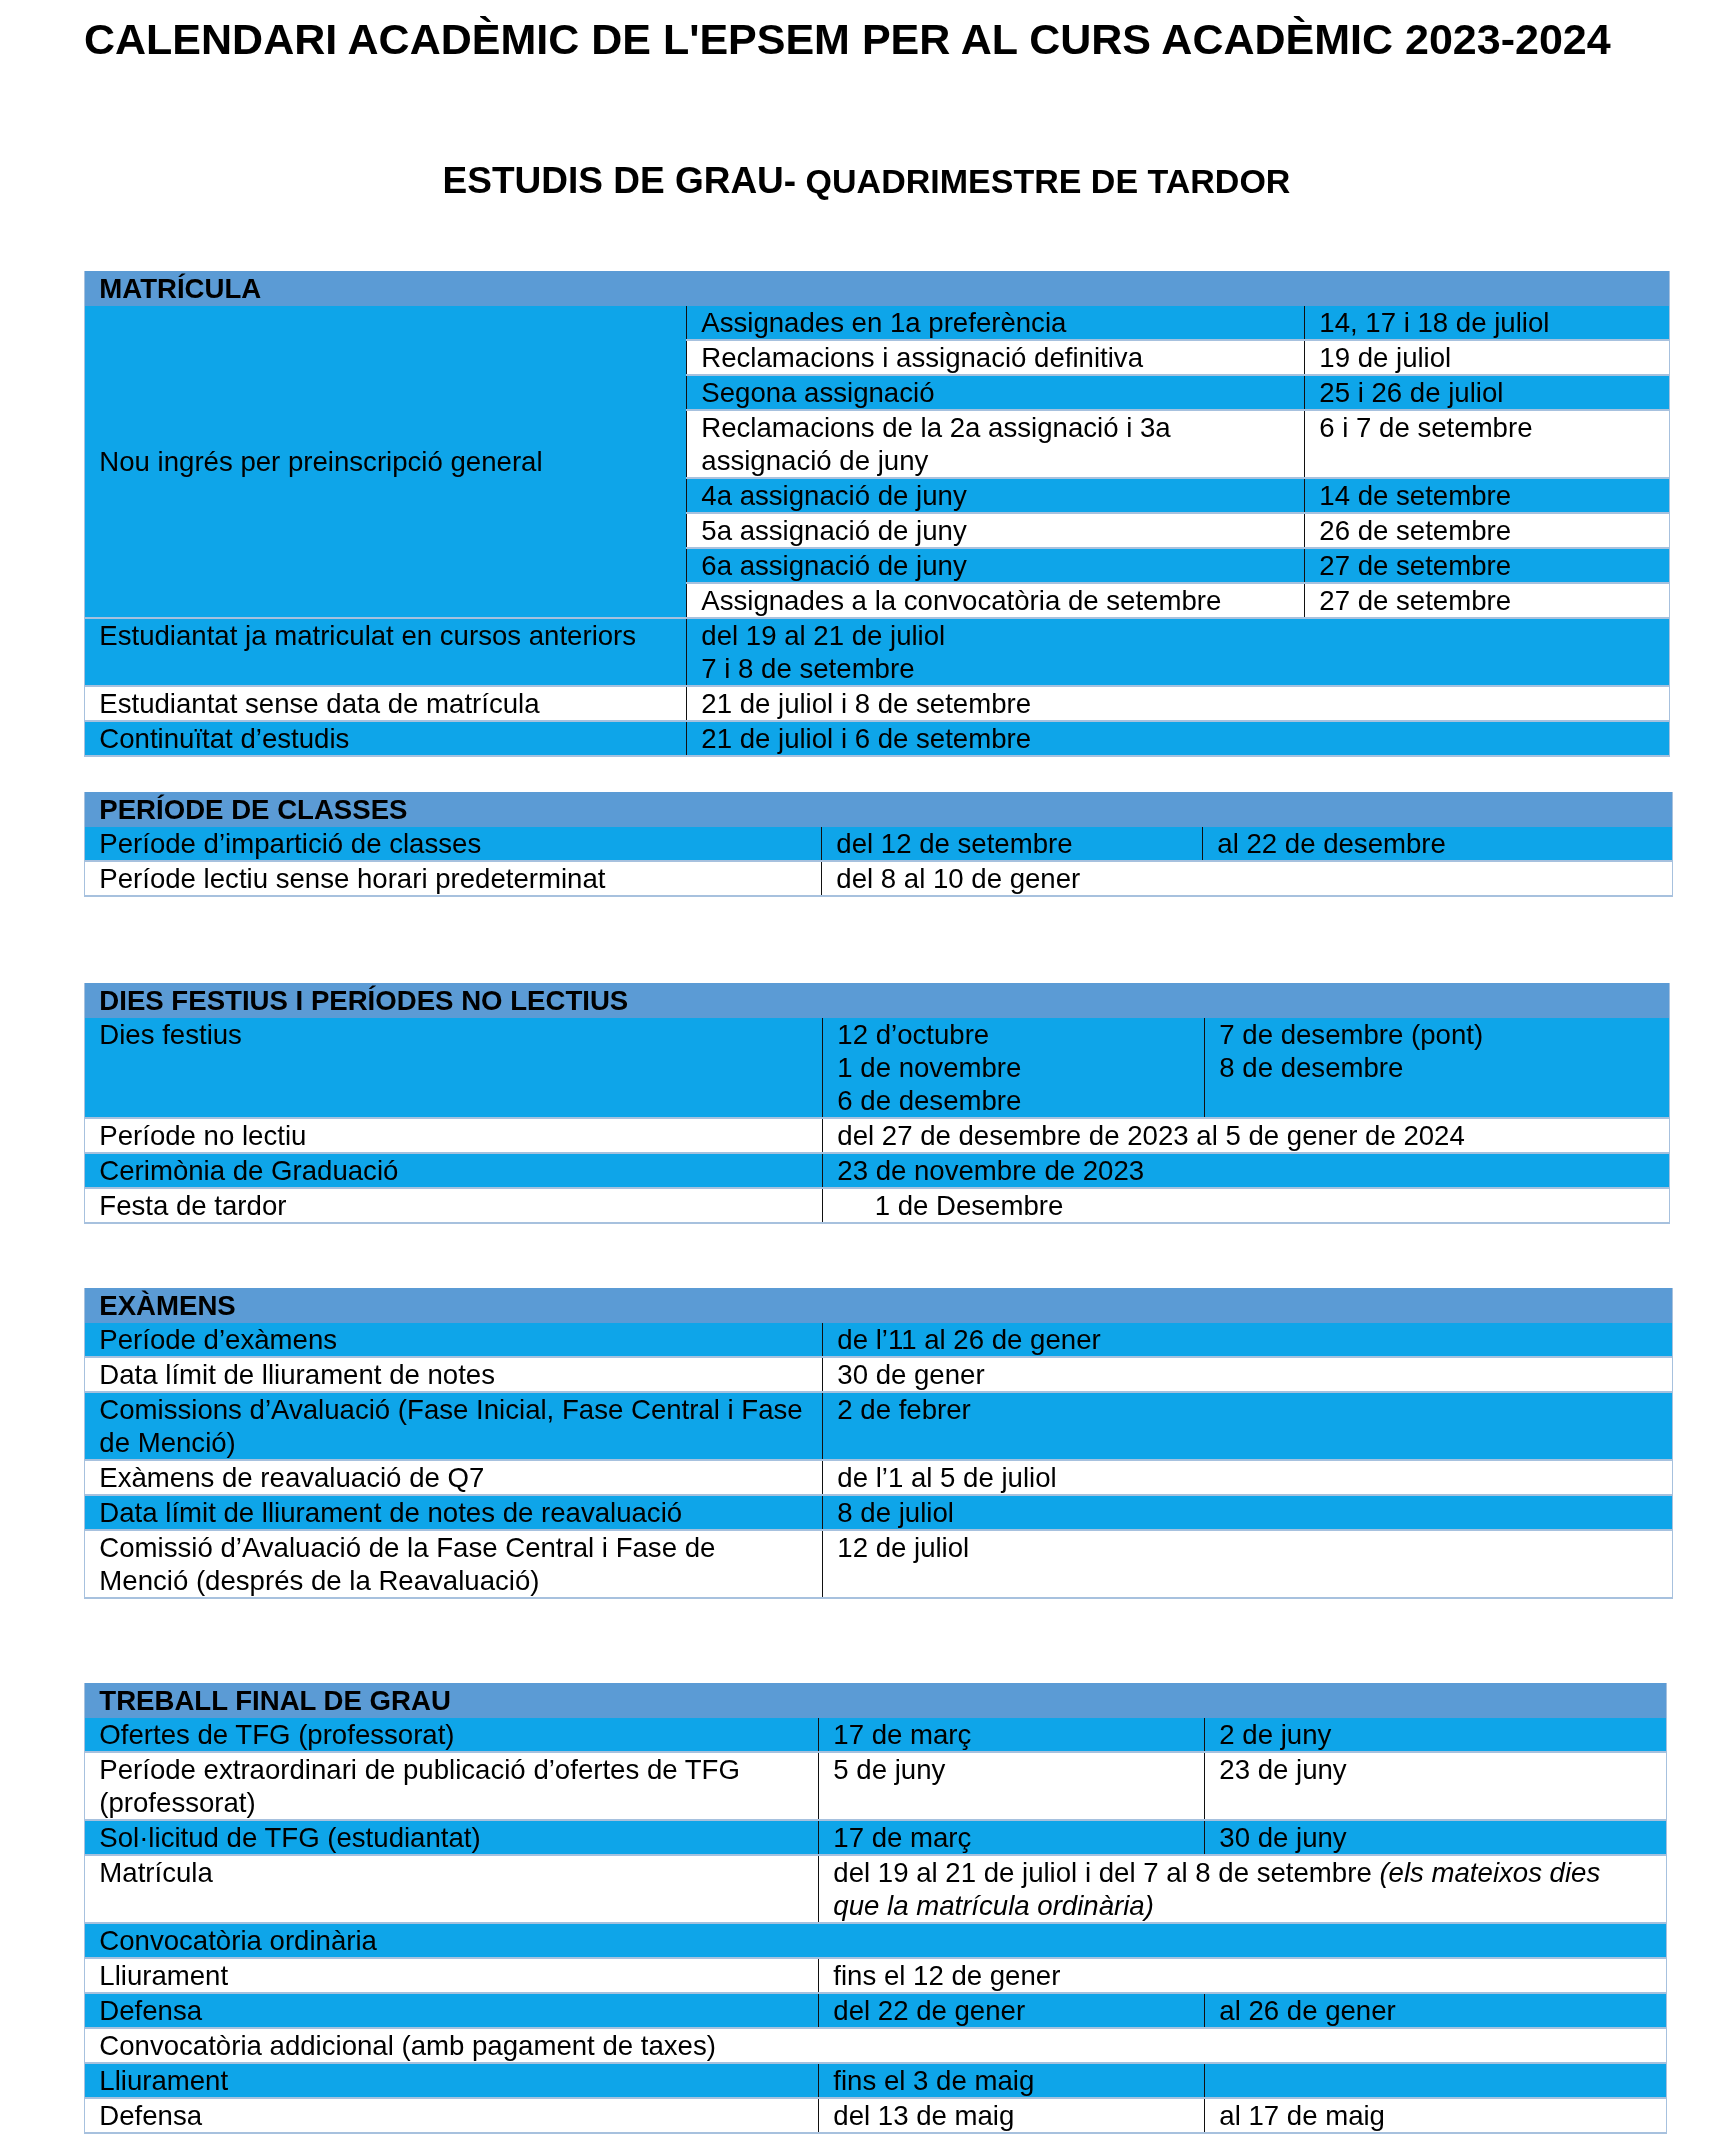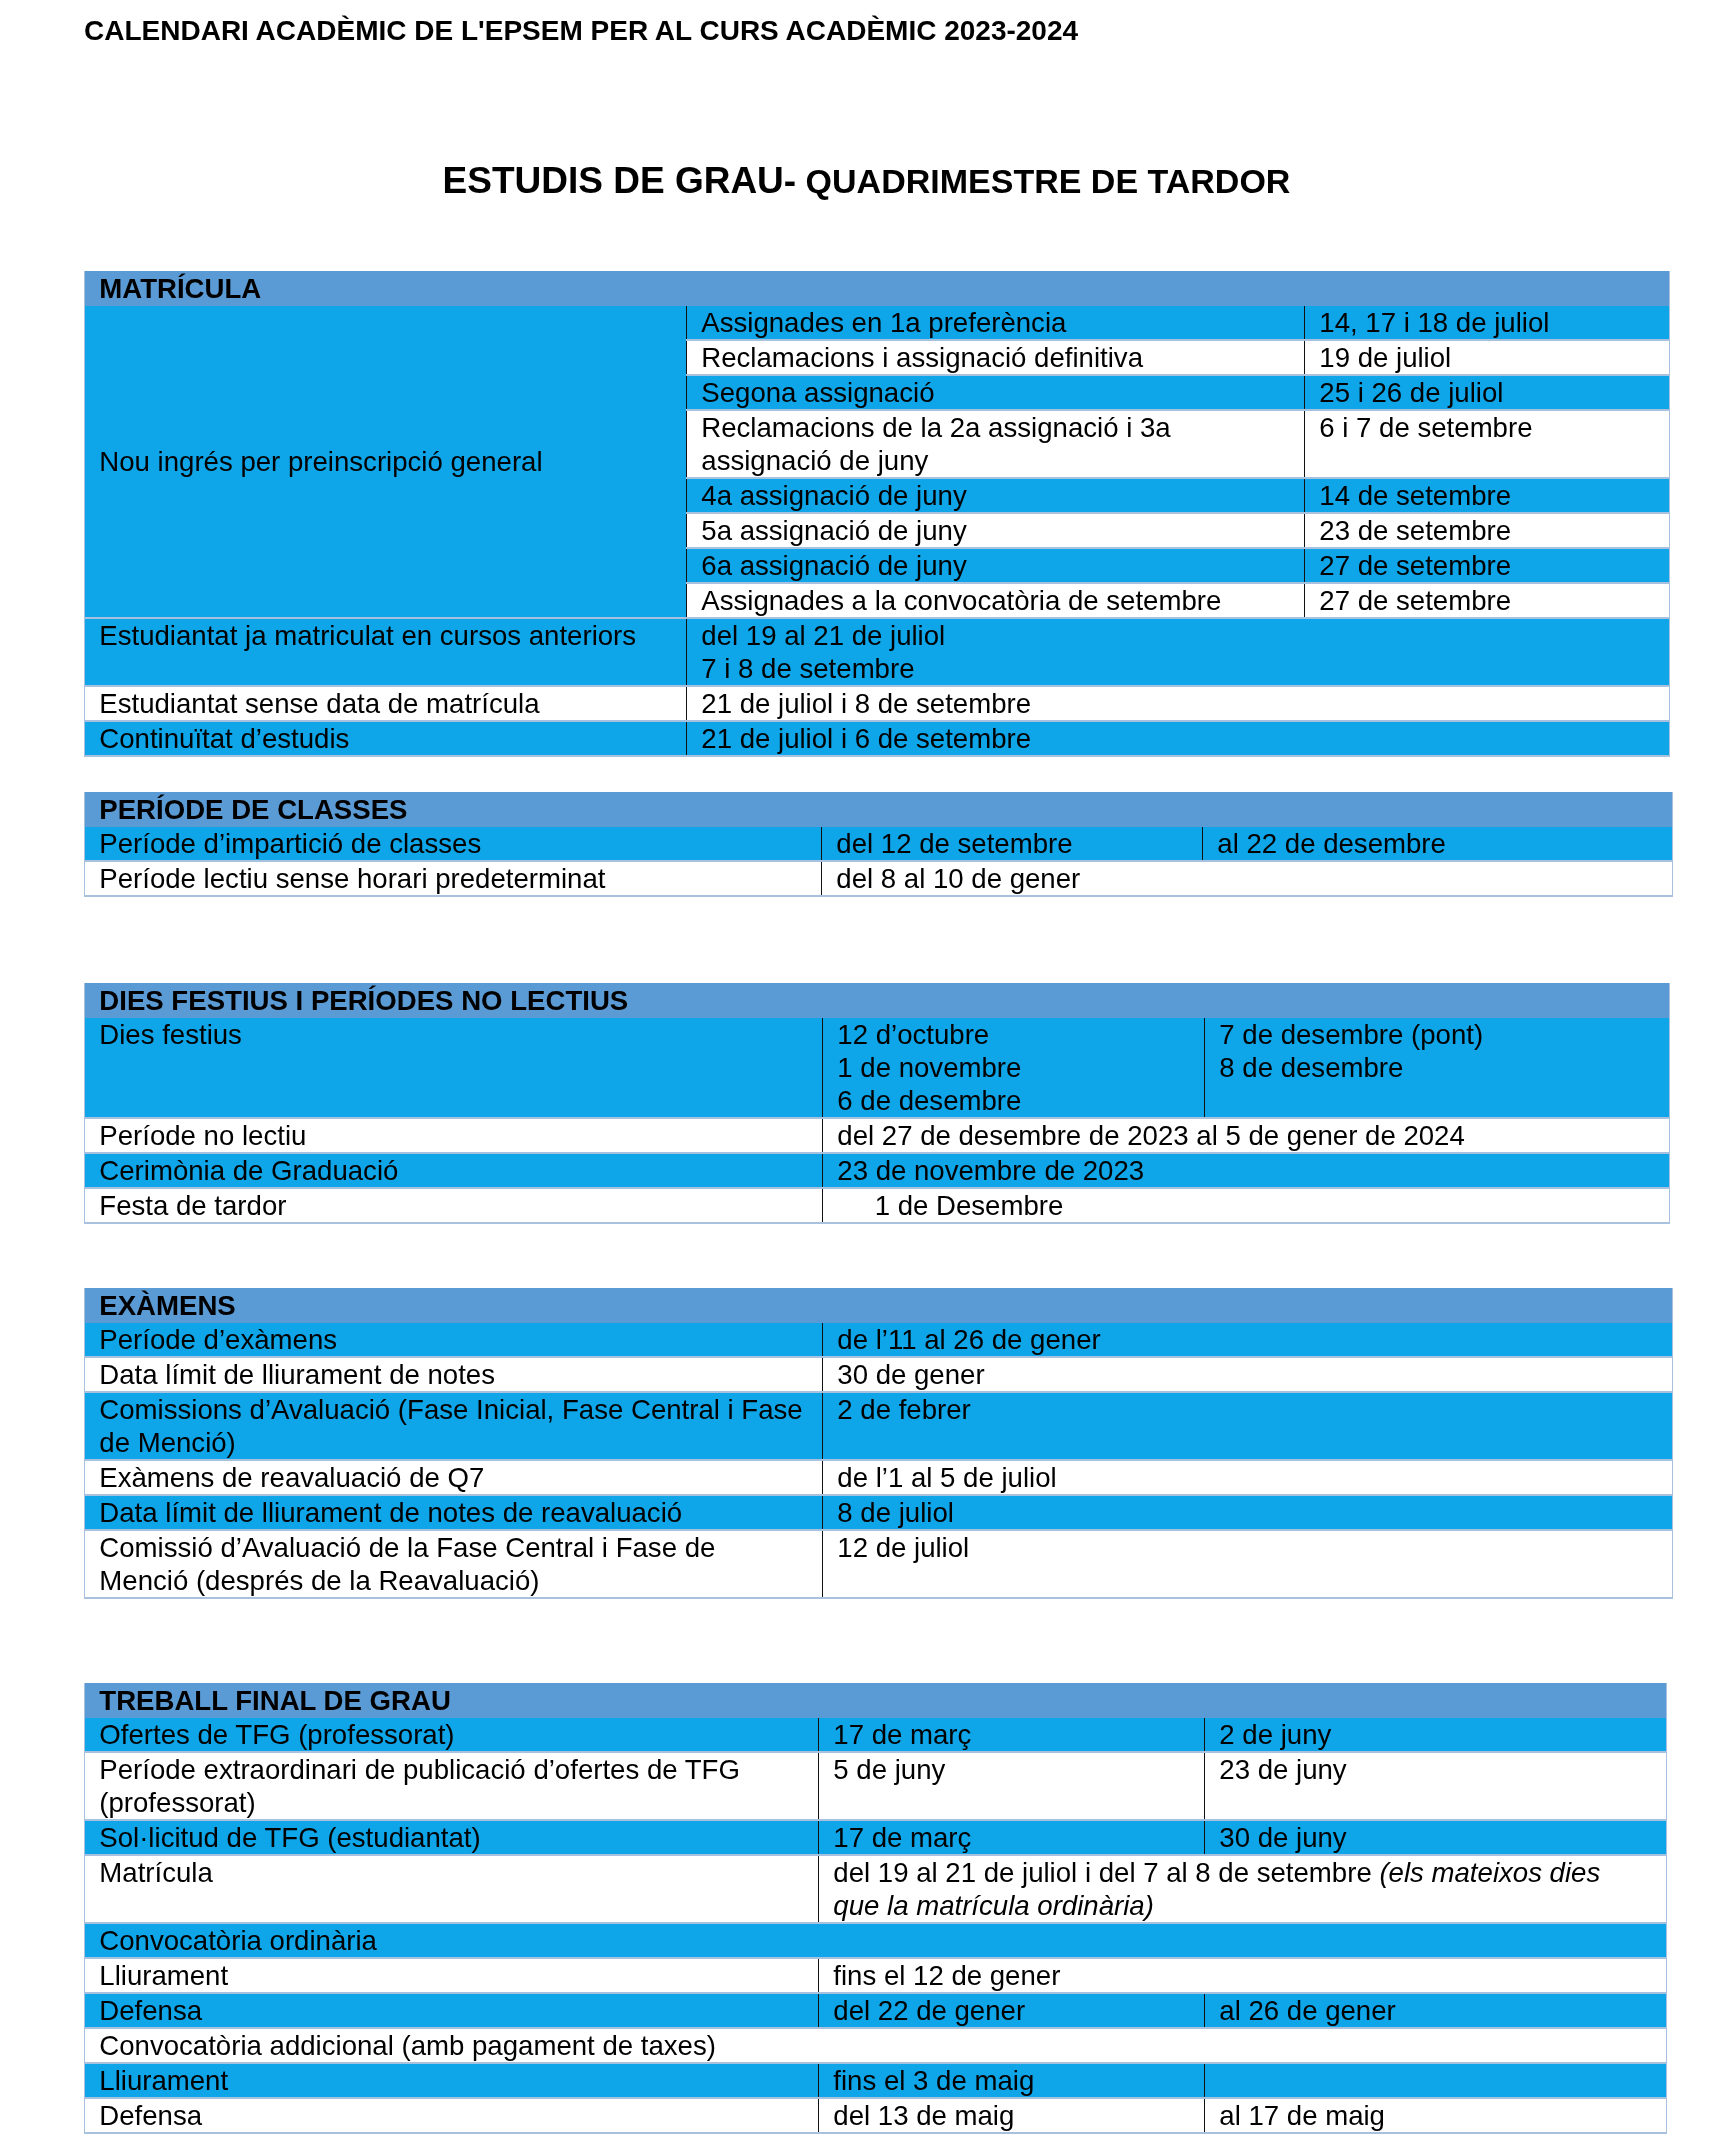--- a/index.html
+++ b/index.html
@@ -1,17 +1,17 @@
 <!DOCTYPE html>
 <html style="font-size:15px"><head>
 <meta charset="utf-8">
 <style>
   html, body { margin: 0; padding: 0; background: #ffffff; }
   body { width: 1733px; height: 2153px; position: relative; font-family: "Liberation Sans", sans-serif; color: #000; overflow: hidden; }
-  .doc-title { position: absolute; left: 84px; top: 15px; font-size: 28px; font-weight: bold; letter-spacing: 0px; white-space: nowrap; }
+  .doc-title { position: absolute; left: 84px; top: 15px; font-size: 43px; font-weight: bold; letter-spacing: 0px; white-space: nowrap; }
   .doc-subtitle { position: absolute; left: 0; width: 1733px; top: 160px; text-align: center; font-size: 37px; font-weight: bold; white-space: nowrap; }
   .doc-subtitle .small { font-size: 34px; margin-top: 48px; }
   table.cal { position: absolute; left: 84px; width: 1586px; border-collapse: collapse; table-layout: fixed; font-size: 27.6px; }
   table.cal td { padding: 0 14.3px; vertical-align: top; line-height: 33px; border-bottom: 2.9px solid #a7c1de; }
   table.cal tr.hdr td { background: #5b9bd5; font-weight: bold; height: 34px; border-bottom: 0; padding-top: 1px; }
   table.cal tr.alt td { background: #0ea5e9; }
   table.cal tr.plain td { background: #ffffff; }
   table.cal td.div { border-left: 1.9px solid #111; }
   table.cal td.first { border-left: 1.9px solid #a7c1de; margin-top: 36px; }
   table.cal td.last { border-right: 1.9px solid #a7c1de; }
@@ -51,21 +51,21 @@
   <tr class="plain">
     <td class="div">Reclamacions de la 2a assignació i 3a assignació de juny</td>
     <td class="div last">6 i 7 de setembre</td>
   </tr>
   <tr class="alt">
     <td class="div">4a assignació de juny</td>
     <td class="div last">14 de setembre</td>
   </tr>
   <tr class="plain">
     <td class="div">5a assignació de juny</td>
-    <td class="div last">23 de setembre</td>
+    <td class="div last">26 de setembre</td>
   </tr>
   <tr class="alt">
     <td class="div">6a assignació de juny</td>
     <td class="div last">27 de setembre</td>
   </tr>
   <tr class="plain">
     <td class="div">Assignades a la convocatòria de setembre</td>
     <td class="div last">27 de setembre</td>
   </tr>
   <tr class="alt">

